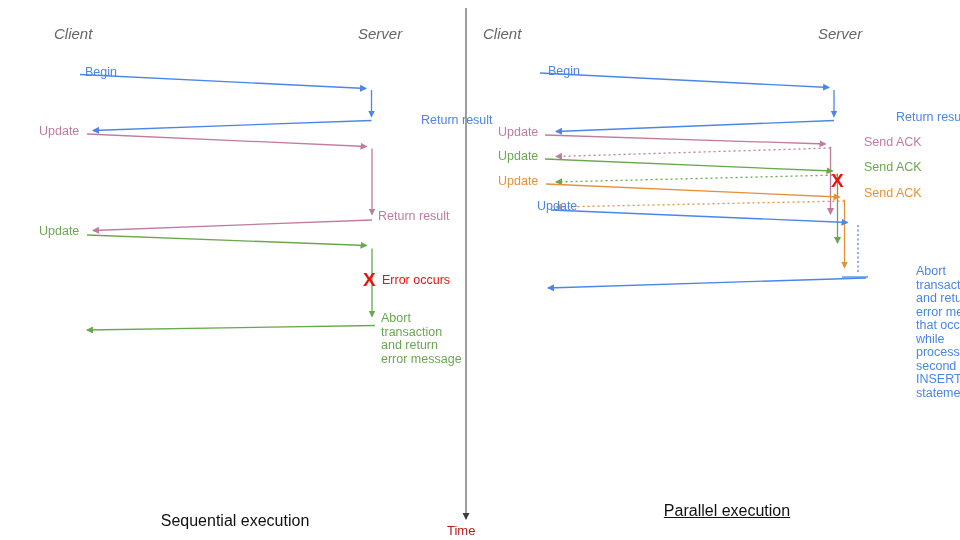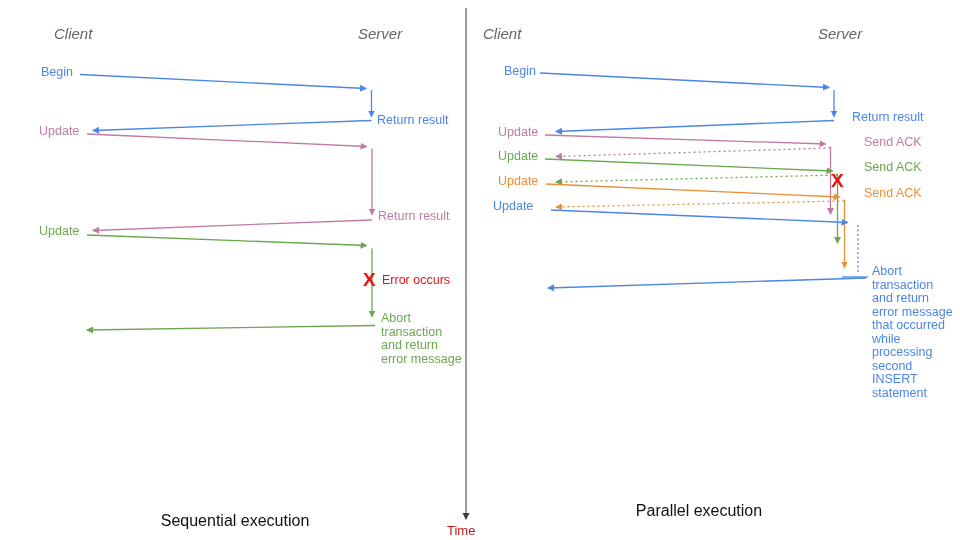--- a/index.html
+++ b/index.html
@@ -33,21 +33,21 @@
     white-space:nowrap;
   }
   .multiline{white-space:pre-line;width:90px;}
   .xmark{
     position:absolute;
     font-size:19px;
     font-weight:bold;
     color:#EA1111;
     line-height:19px;
   }
-  .c-blue{color:#4A86E8;}
+  .c-blue{color:#4A86E8;margin-left:44px;}
   .c-pink{color:#C27BA0;}
   .c-green{color:#6AA84F;}
   .c-orange{color:#E69138;}
   .c-red{color:#EA1111;}
   .time-label{
     position:absolute;
     font-size:13px;
     color:#b91c1c;
     white-space:nowrap;
   }
@@ -150,17 +150,17 @@
   <div class="label c-blue multiline" style="left:872px;top:265px;">Abort
 transaction
 and return
 error message
 that occurred
 while
 processing
 second
 INSERT
 statement</div>
-  <div class="title" style="left:599px;top:502px;">Parallel execution</div>
+  <div class="title" style="left:627px;top:502px;text-decoration:underline;">Parallel execution</div>
 
   <div class="time-label" style="left:447px;top:523px;">Time</div>
 
 </div>
 
 </body></html>

